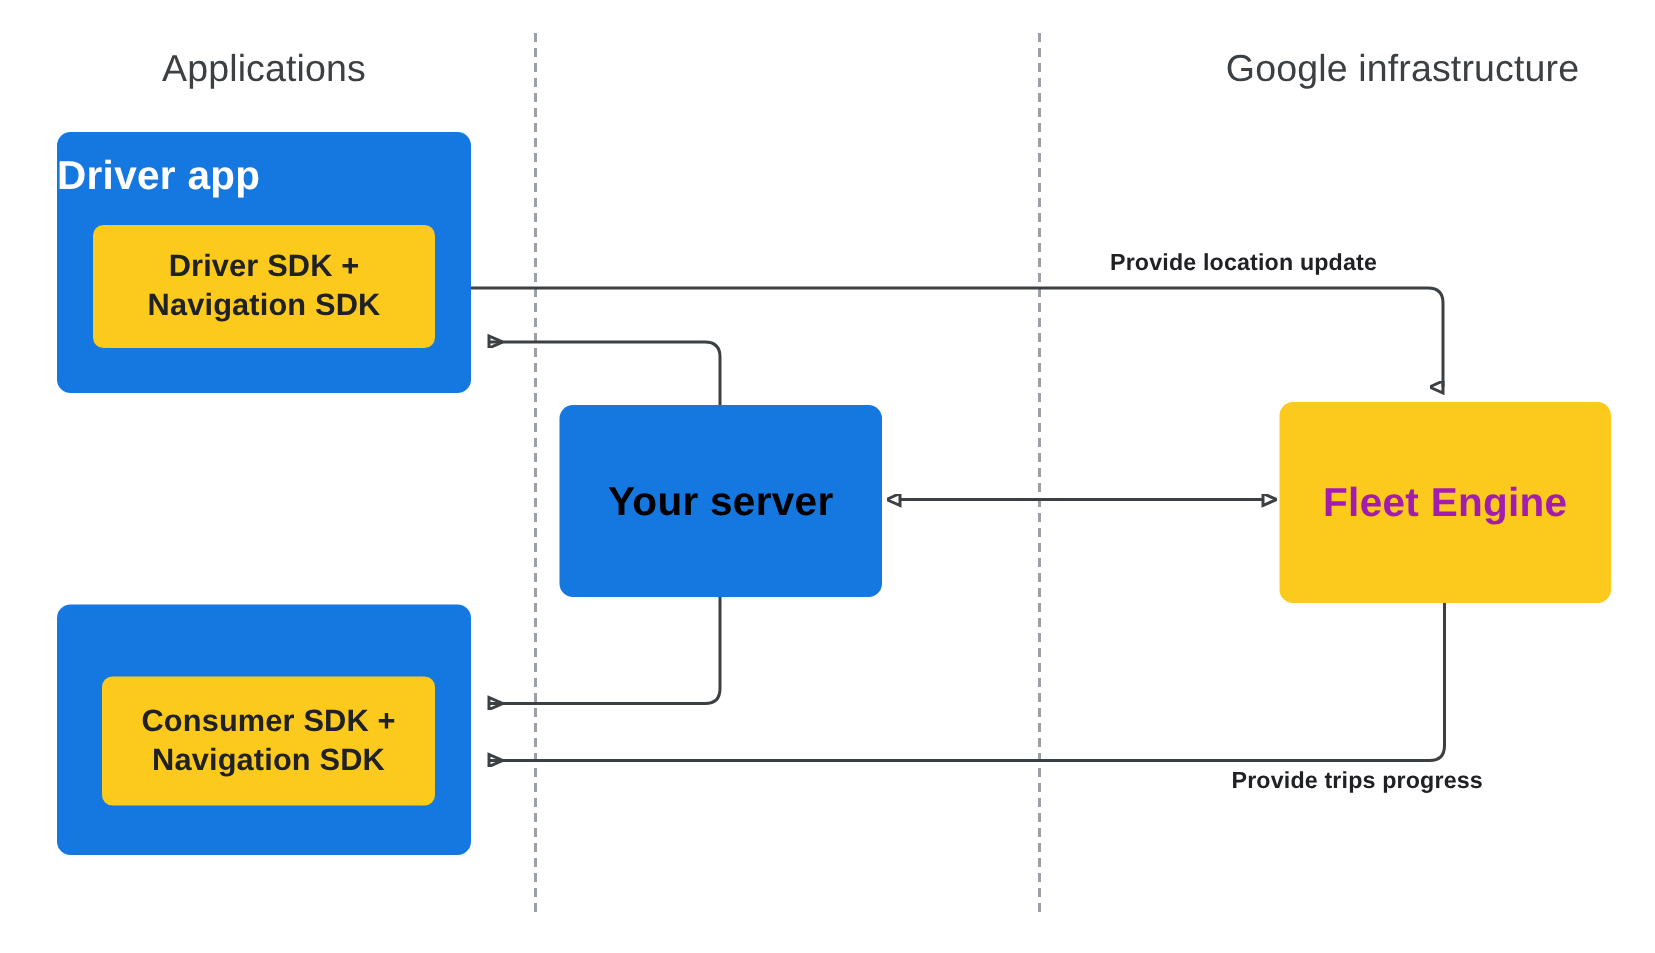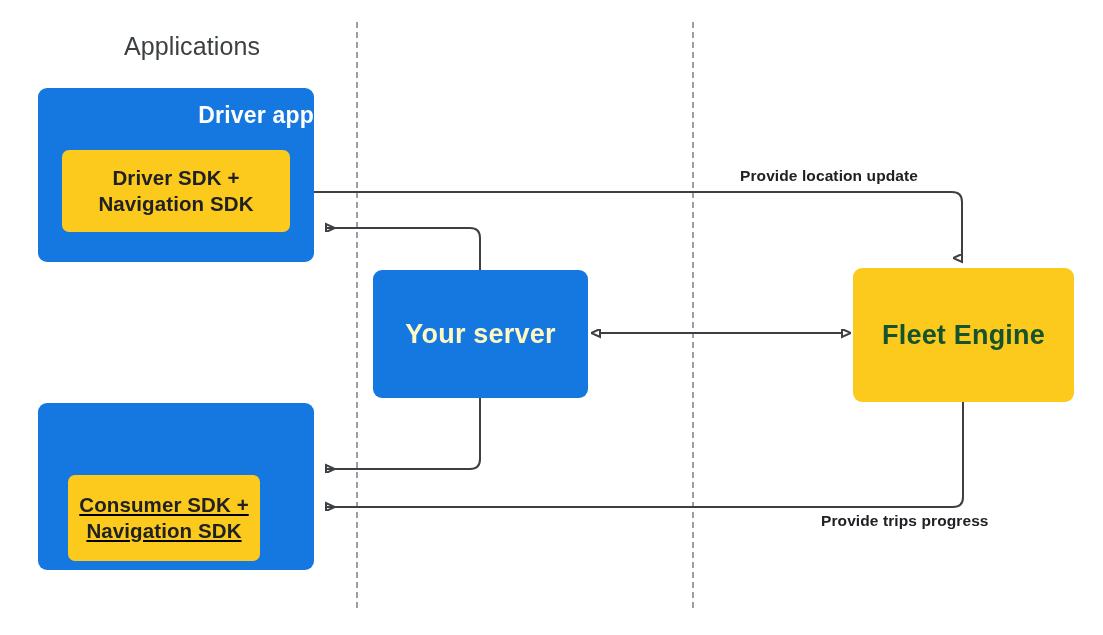--- a/index.html
+++ b/index.html
@@ -46,41 +46,41 @@
   }
   .box-blue { background: #1577e0; }
   .box-yellow { background: #fcc91d; justify-content: center; }
 
   .app-title {
     position: absolute;
     left: 0;
     right: 0;
     top: 14px;
     color: #ffffff;
-    font-size: 23px;
+    font-size: 27px;
     font-weight: 700;
-    text-align: right;
+    text-align: left;
     letter-spacing: 0.2px;
   }
   .sdk-label {
     color: #202124;
     font-size: 20.5px;
     font-weight: 700;
     line-height: 1.28;
     letter-spacing: 0.1px;
     padding: 0 6px;
   }
   .server-label {
-    color: #fef9c3;
+    color: #000000;
     font-size: 27px;
     font-weight: 700;
     letter-spacing: 0.2px;
   }
   .engine-label {
-    color: #14532d;
+    color: #a21caf;
     font-size: 27px;
     font-weight: 700;
     letter-spacing: 0.2px;
   }
 
   
   #connectors {
     position: absolute;
     left: 0;
     top: 0;
@@ -104,25 +104,28 @@
     letter-spacing: 0.1px;
     line-height: 1.33;
   }
   .edge-label.center { text-align: center; }
 </style>
 </head>
 <body>
 
 <div id="canvas">
 
-  <div class="col-header" style="left:42px; top:32px; width:300px;">
+  <div class="col-header" style="left:26px; top:32px; width:300px;">
     <span>Applications</span>
   </div>
 
 
+  <div class="col-header" style="left:785px; top:32px; width:300px;">
+    <span>Google infrastructure</span>
+  </div>
 
   <div class="divider" style="left:356px; top:22px; height:586px;"></div>
   <div class="divider" style="left:692px; top:22px; height:586px;"></div>
 
   <svg id="connectors" viewBox="0 0 1103 635" xmlns="http://www.w3.org/2000/svg">
     <defs>
       <marker id="arrow-left" markerWidth="11" markerHeight="11" refX="9" refY="4" orient="auto" markerUnits="userSpaceOnUse">
         <path d="M9,0 L9,8 L0,4 Z" fill="#3c4043" stroke="none"></path>
       </marker>
       <marker id="arrow-right" markerWidth="11" markerHeight="11" refX="2" refY="4" orient="auto" markerUnits="userSpaceOnUse">
@@ -148,21 +151,21 @@
     <div class="app-title">Driver app</div>
     <div class="box box-yellow" style="left:24px; top:62px; width:228px; height:82px; border-radius:7px;">
       <div class="sdk-label">
         <span>Driver SDK +</span><br>
         <span>Navigation SDK</span>
       </div>
     </div>
   </div>
 
   <div class="box box-blue" style="left:38px; top:403px; width:276px; height:167px;">
-    <div class="box box-yellow" style="left:30px; top:72px; width:192px; height:86px; border-radius:7px;text-decoration:underline;">
+    <div class="box box-yellow" style="left:30px; top:48px; width:222px; height:86px; border-radius:7px;">
       <div class="sdk-label">
         <span>Consumer SDK +</span><br>
         <span>Navigation SDK</span>
       </div>
     </div>
   </div>
 
   <div class="box box-blue" style="left:373px; top:270px; width:215px; height:128px;">
     <span class="server-label">Your server</span>
   </div>

